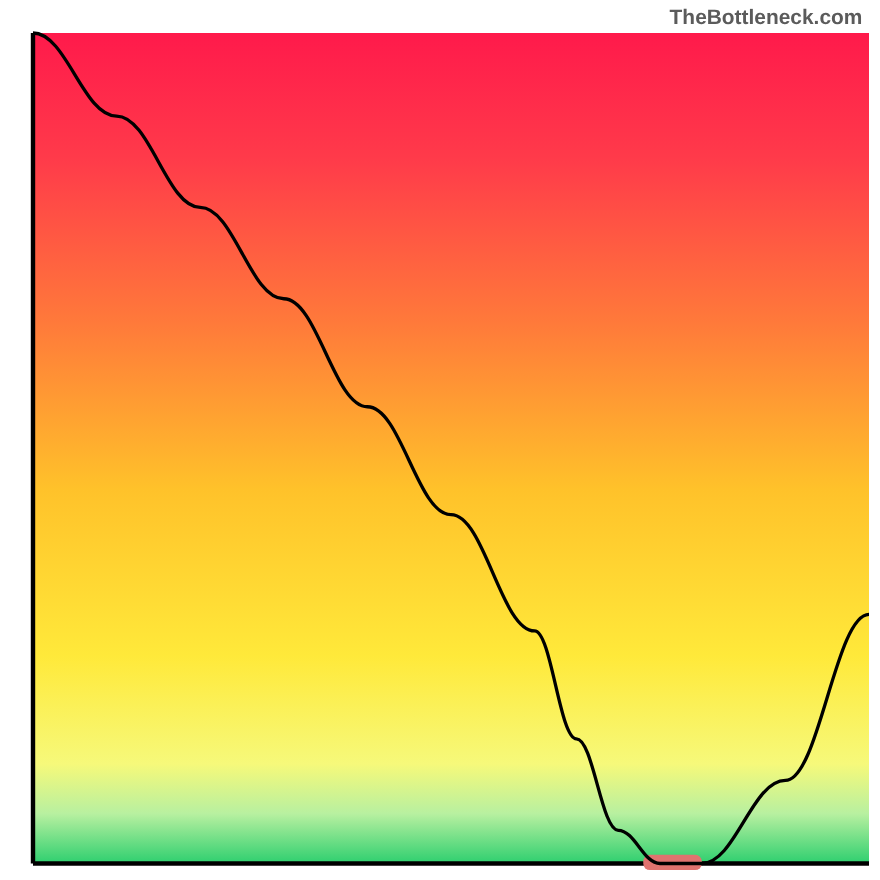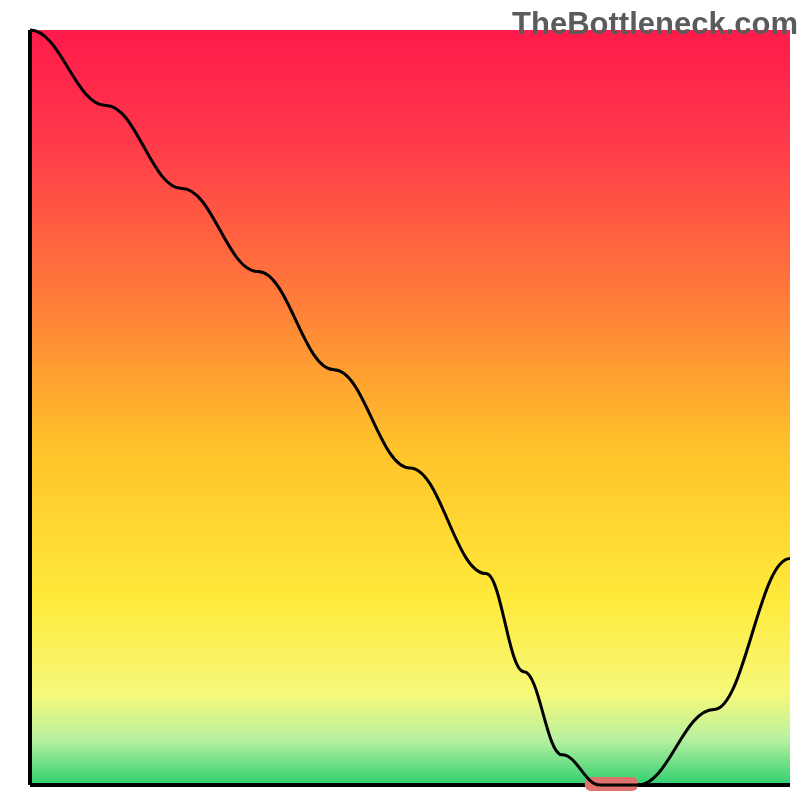--- a/index.html
+++ b/index.html
@@ -11,22 +11,22 @@
     font-family: Arial, Helvetica, sans-serif;
   }
   .chart-wrap {
     position: relative;
     width: 800px;
     height: 800px;
   }
   .watermark {
     position: absolute;
     top: 6px;
-    right: 2px;
-    font-size: 31px;
+    right: 16px;
+    font-size: 19px;
     font-weight: 600;
     color: #5b5b5b;
     user-select: none;
   }
   svg {
     display: block;
   }
 </style>
 </head>
 <body>

